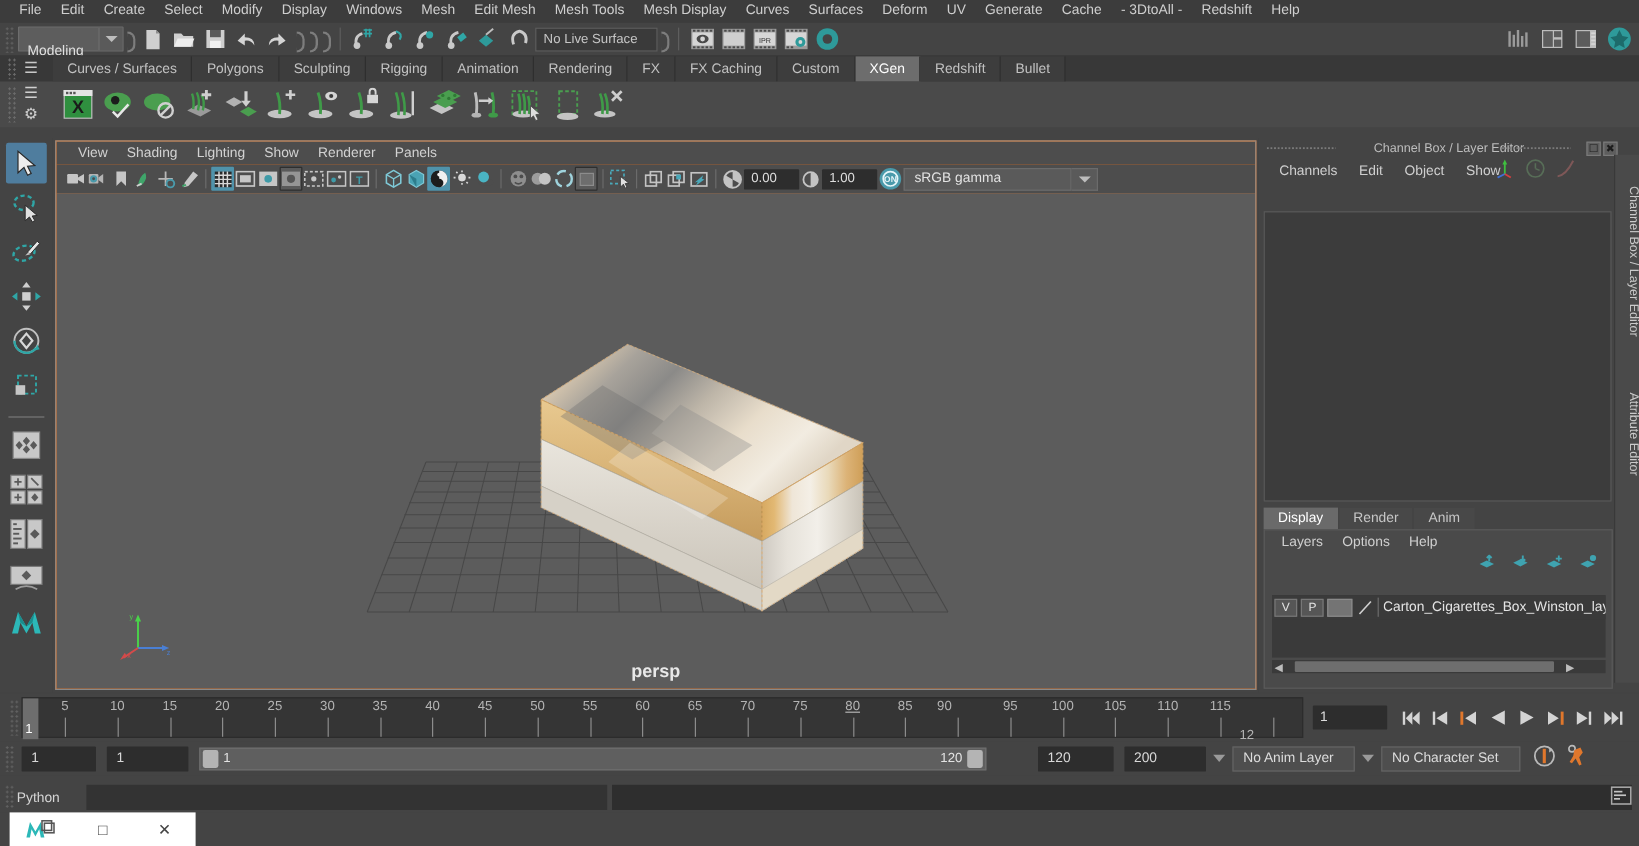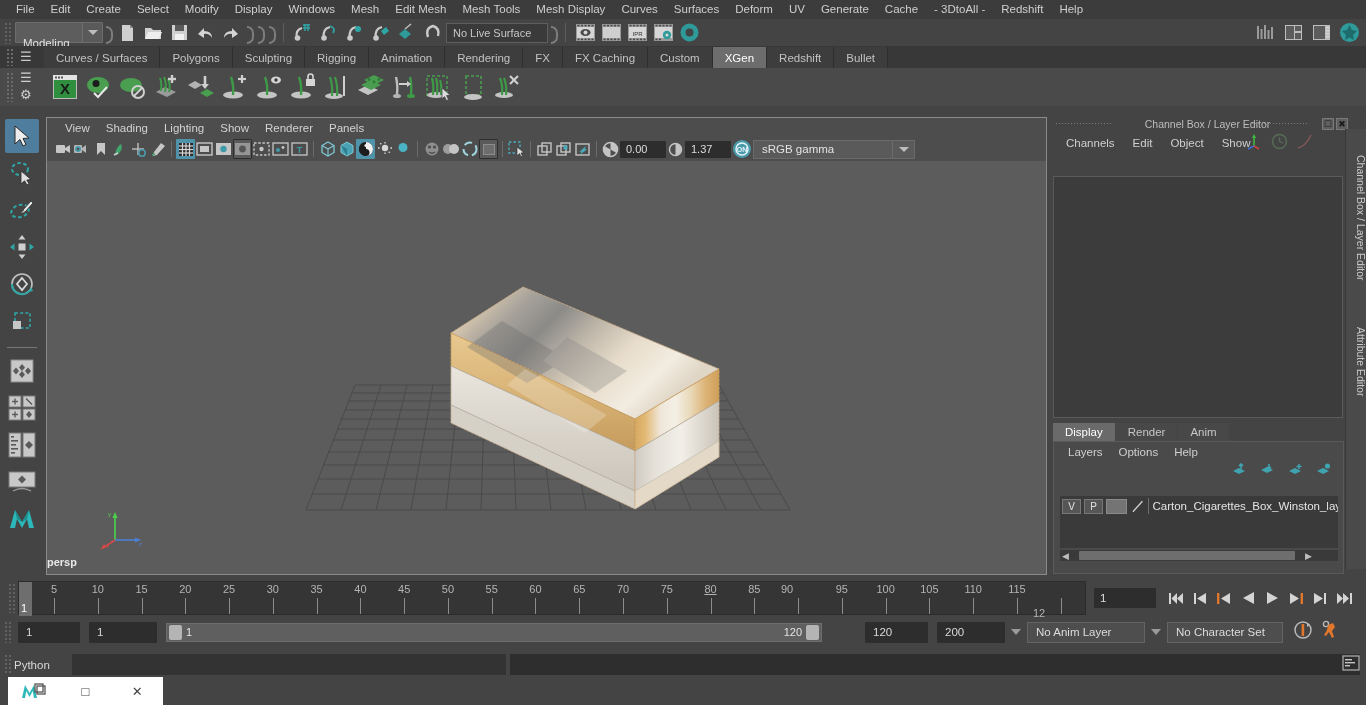--- a/index.html
+++ b/index.html
@@ -88,21 +88,21 @@
   .vb.on { background: #4f93ab; }
   .vb.frame { border: 1px solid #2e2e2e; background: #5a5a5a; }
   .vsep { width: 1px; height: 16px; background: #6b6b6b; margin: 0 4px; flex: none; }
   .numfld { width: 46px; height: 17px; background: #2d2d2d; color: #ddd; font-size: 11px;
     display: flex; align-items: center; padding-left: 6px; border-radius: 1px; flex: none; }
   .gammafld { width: 140px; height: 19px; background: #5a5a5a; border: 1px solid #6b6b6b; font-size: 11.5px;
     color: #e2e2e2; display: flex; align-items: center; padding-left: 8px; flex: none; }
   .gammaarrow { width: 22px; height: 19px; background: #5a5a5a; border: 1px solid #6b6b6b; border-left: none;
     display: flex; align-items: center; justify-content: center; flex: none; }
   .vp-canvas { position: absolute; left: 0; top: 43px; right: 0; bottom: 0; background: #5c5c5c; }
-  .persp-label { position: absolute; left: 0; right: 0; bottom: 6px; font-size: 11px; font-weight: bold; color: #e8e8e8; }
+  .persp-label { position: absolute; left: 0; right: 0; bottom: 6px; text-align: center; font-size: 15px; font-weight: bold; color: #e8e8e8; }
 
   
   .rightpanel { position: absolute; left: 1049px; top: 0; width: 317px; height: 462px; background: #444; }
   .rp-title { height: 17px; display: flex; align-items: center; justify-content: center; position: relative; font-size: 10.5px; color: #bdbdbd; }
   .rp-dots { position: absolute; height: 3px; width: 58px; top: 7px;
     background-image: radial-gradient(#7b7b7b 38%, transparent 39%); background-size: 3px 3px; }
   .rp-winbtns { position: absolute; right: 18px; top: 3px; display: flex; gap: 2px; }
   .rp-winbtn { width: 12px; height: 12px; background: #5e5e5e; border: 1px solid #7a7a7a; display: flex;
     align-items: center; justify-content: center; font-size: 9px; color: #1c1c1c; }
   .rp-menurow { height: 22px; display: flex; align-items: center; padding-left: 8px; font-size: 11.5px; color: #cfcfcf; }
@@ -879,21 +879,21 @@
                 <path d="M8.5 15.5 a7 7 0 0 1 -6 -10.5 L8.5 8.5z" fill="#c4c4c4"></path>
               </svg>
           </div>
           <div class="numfld">0.00</div>
           <div class="vb">
             <svg width="15" height="15" viewBox="0 0 15 15">
                 <circle cx="7.5" cy="7.5" r="6" fill="none" stroke="#c4c4c4" stroke-width="1.5"></circle>
                 <path d="M7.5 1.5 a6 6 0 0 1 0 12z" fill="#c4c4c4"></path>
               </svg>
           </div>
-          <div class="numfld">1.37</div>
+          <div class="numfld">1.00</div>
           <div class="vb" style="width:22px;">
             <svg width="20" height="20" viewBox="0 0 20 20">
                 <circle cx="10" cy="10" r="9" fill="#4a9aab"></circle>
                 <circle cx="10" cy="10" r="6" fill="none" stroke="#e6f5f8" stroke-width="1.4"></circle>
                 <text x="10" y="13" font-size="7" font-weight="bold" text-anchor="middle" font-family="Liberation Sans" fill="#e6f5f8">ON</text>
               </svg>
           </div>
           <div class="gammafld">sRGB gamma</div>
           <div class="gammaarrow">
               <div class="tri-d"></div>
@@ -1247,21 +1247,21 @@
     <div class="range-track" style="width:656px;margin-left:9px;">
       <div class="range-handle"></div>
       <span class="range-lbl">1</span>
       <div style="flex:1"></div>
       <span class="range-lbl" style="margin-right:4px;">120</span>
       <div class="range-handle"></div>
     </div>
     <div class="rfield" style="width:63px;margin-left:43px;">120</div>
     <div class="rfield" style="width:68px;margin-left:9px;">200</div>
     <div class="tri-small"></div>
-    <div class="combo" style="width:118px;">No Anim Layer</div>
+    <div class="combo" style="width:102px;">No Anim Layer</div>
     <div class="tri-small"></div>
     <div class="combo" style="width:116px;">No Character Set</div>
     <div style="margin-left:10px;">
       <svg width="20" height="20" viewBox="0 0 20 20">
           <circle cx="10" cy="10" r="8" fill="none" stroke="#b9b9b9" stroke-width="1.5"></circle>
           <rect x="8.6" y="4" width="2.6" height="12" fill="#e0772c"></rect>
           <path d="M14 3 l3 2 -3 2z" fill="#b9b9b9"></path>
         </svg>
     </div>
     <div style="margin-left:8px;">

